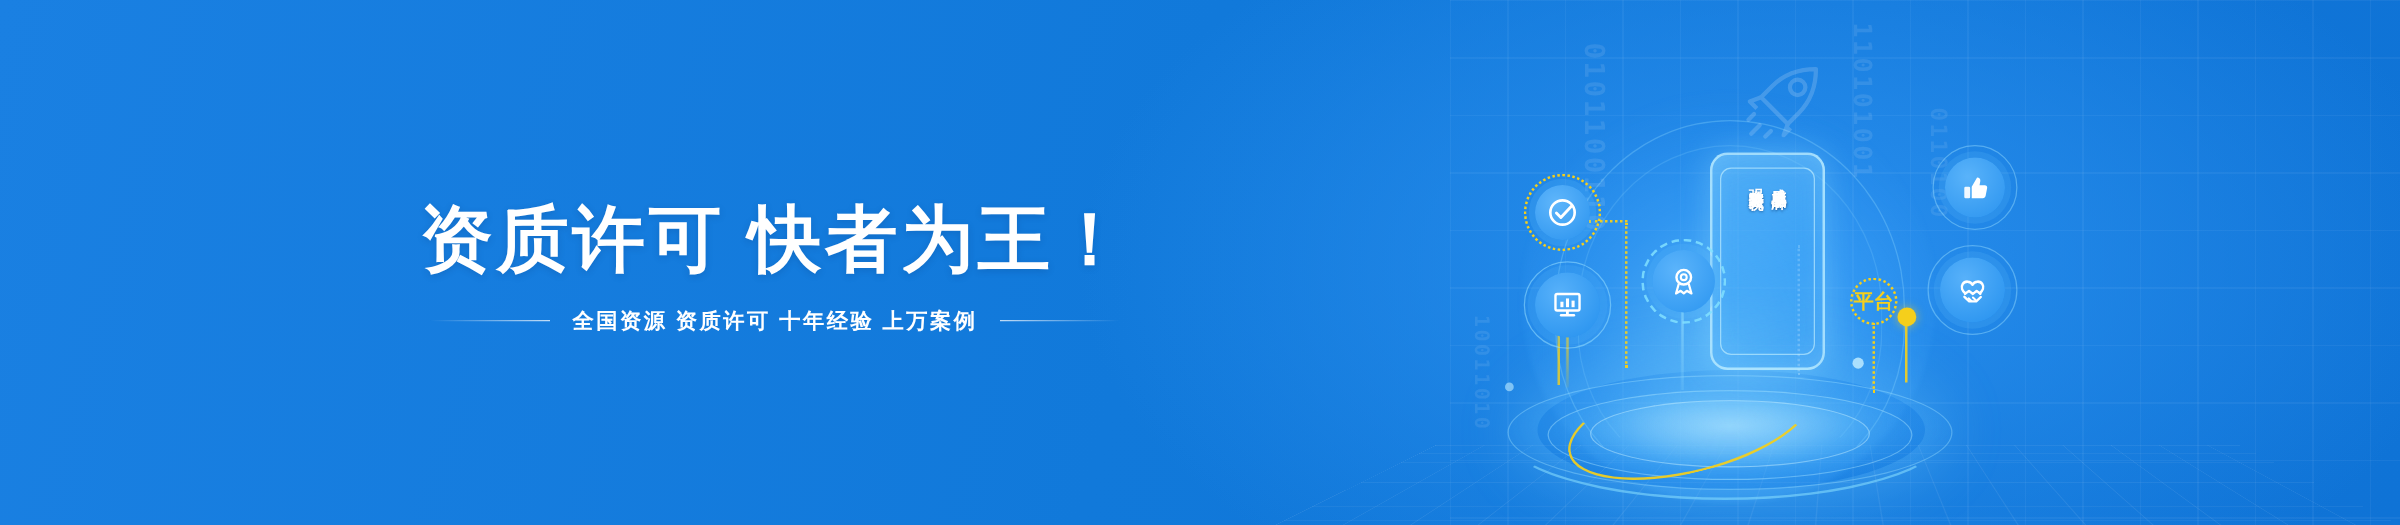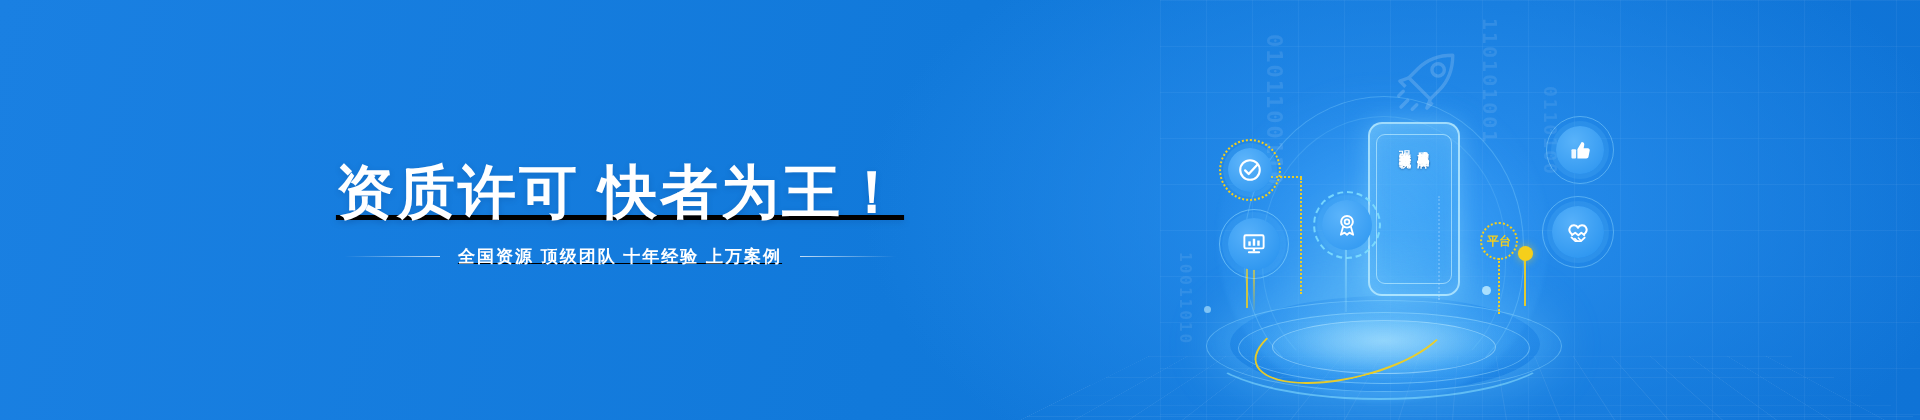--- a/index.html
+++ b/index.html
@@ -151,21 +151,21 @@
   .ring-hand{
     position:absolute; left:1542px; top:196px; width:72px; height:72px; border-radius:50%;
     border:1.5px solid rgba(150,222,255,.45); pointer-events:none;
   }
 
   
   .pin-badge{
     position:absolute; left:1480px; top:222px; width:38px; height:38px; border-radius:50%;
     border:2px dotted #f5cf1b; display:flex; align-items:center; justify-content:center;
   }
-  .pin-badge span{ color:#f5cf1b; font-size:12px; font-weight:700; letter-spacing:0; }
+  .pin-badge span{ color:#f5cf1b; font-size:16px; font-weight:700; letter-spacing:0; }
   .pin-stem{
     position:absolute; left:1498px; top:258px; width:0; border-left:2px dotted #f5cf1b; height:56px;
   }
   .dot-pin{ position:absolute; left:1518px; top:246px; width:15px; height:15px;
             border-radius:50%; background:#f5cf1b; box-shadow:0 0 8px rgba(245,207,27,.6);}
   .dot-pin-stem{ position:absolute; left:1524px; top:260px; width:2px; height:46px; background:#f5cf1b; opacity:.9;}
   .dot-pin2{ position:absolute; left:1240px; top:250px; width:14px; height:14px; border-radius:50%;
              border:2px solid #f5cf1b; background:transparent;}
   .dot-pin2-stem{ position:absolute; left:1246px; top:264px; width:2px; height:44px; background:#f5cf1b; opacity:.8;}
   .dotted-v{
@@ -191,21 +191,20 @@
   .small-dot{ position:absolute; width:9px; height:9px; border-radius:50%;
               background:rgba(190,235,255,.85); }
   .sd1{ left:1482px; top:286px; }
   .sd2{ left:1204px; top:306px; width:7px; height:7px; background:rgba(190,235,255,.6);}
 
   
   .content{
     position:absolute; left:0; top:0; width:1240px; height:420px;
     display:flex; flex-direction:column; align-items:center; justify-content:center;
     padding-top:8px;
-    text-decoration:underline;
   }
   .title{
     color:#ffffff; font-size:58px; font-weight:700; letter-spacing:3px;
     white-space:nowrap; line-height:1.1;
     text-shadow:0 2px 6px rgba(0,45,100,.18);
   }
   .sub-row{
     display:flex; align-items:center; gap:18px; margin-top:22px;
   }
   .sub-line{
@@ -325,19 +324,19 @@
   </div>
   <div class="pin-stem"></div>
   <div class="dot-pin"></div>
   <div class="dot-pin-stem"></div>
 
   <div class="content">
     <div class="title">资质许可  快者为王！</div>
 
     <div class="sub-row">
       <span class="sub-line"></span>
-      <span class="subtitle">全国资源  顶级团队  十年经验  上万案例</span>
+      <span class="subtitle">全国资源  资质许可  十年经验  上万案例</span>
       <span class="sub-line right"></span>
     </div>
 
   </div>
 
 </div>
 
 </body></html>

